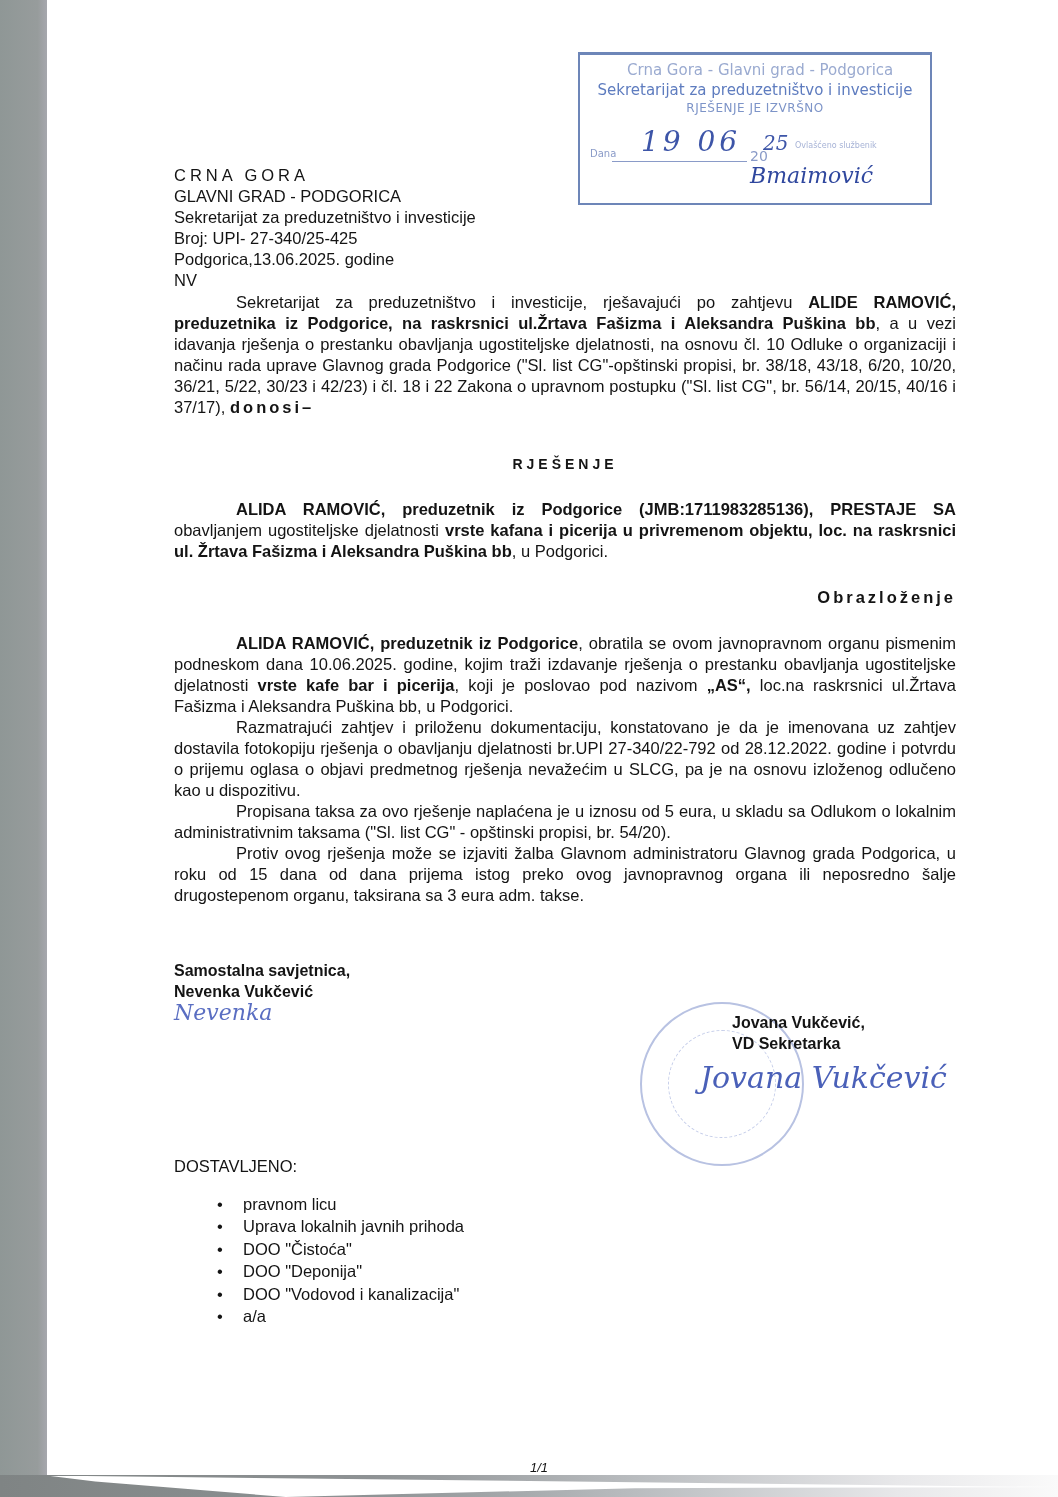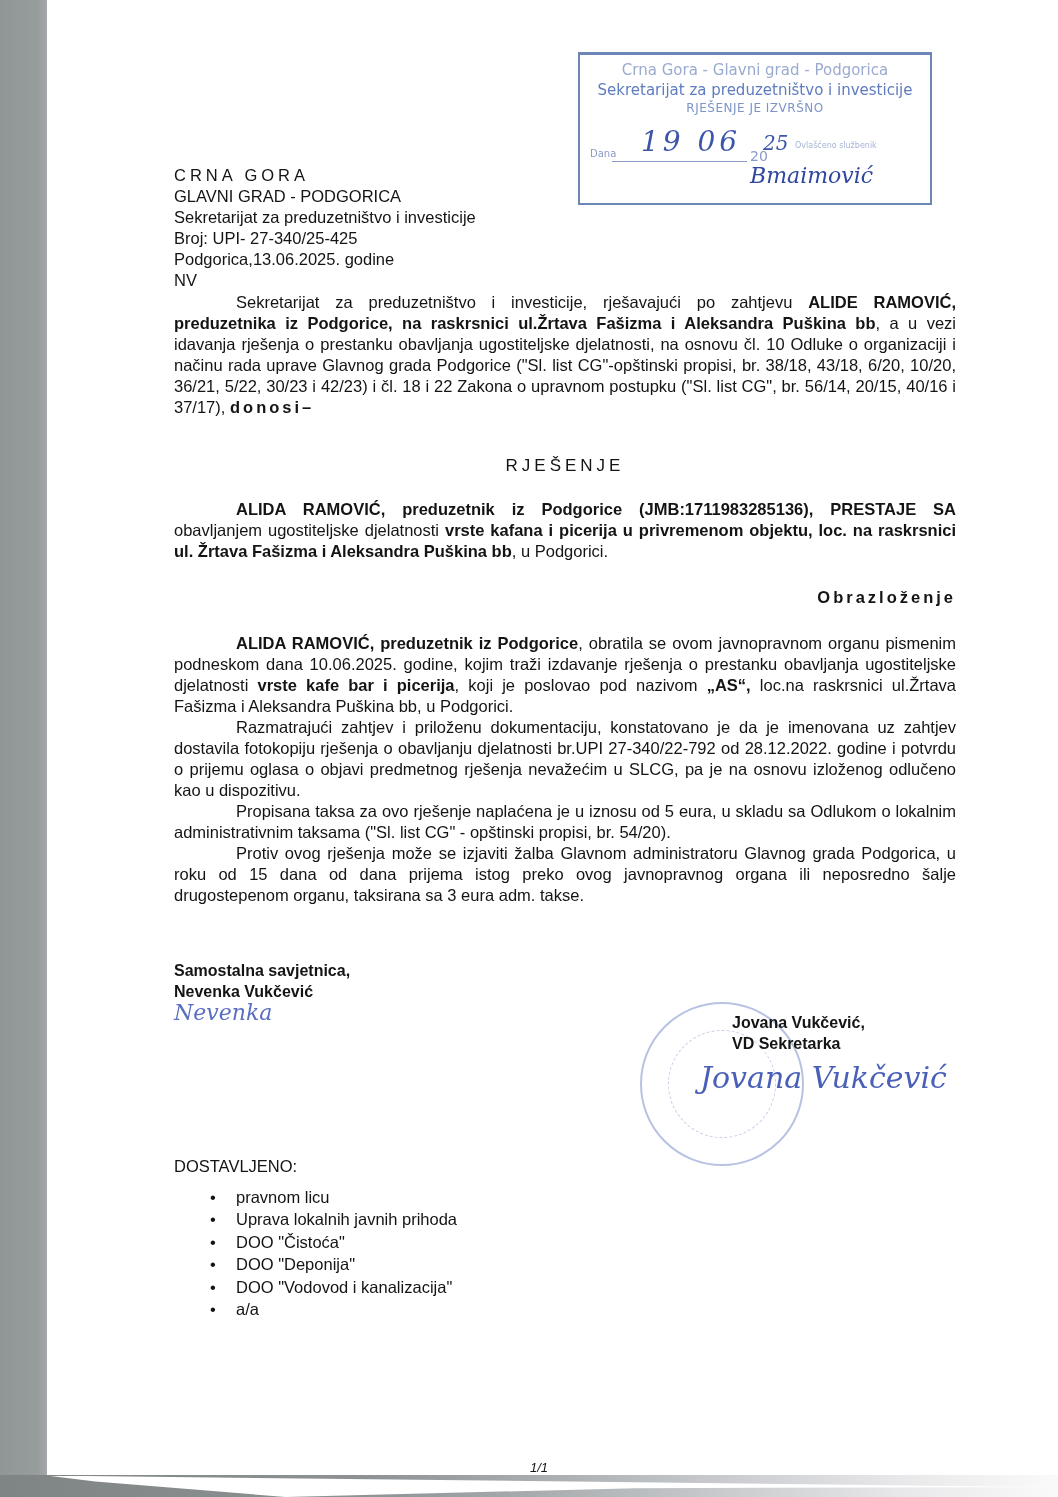--- a/index.html
+++ b/index.html
@@ -7,51 +7,51 @@
          font-family:"Liberation Sans", sans-serif; color:#141414; }
   .scan-edge-left { position:absolute; left:0; top:0; width:47px; height:1497px;
          background:linear-gradient(90deg,#8f9796 0%,#979c9c 80%,#a6a7ad 100%); }
   .scan-edge-bottom { position:absolute; left:0; bottom:0; width:1058px; height:22px;
          background:linear-gradient(90deg,#7f8484 0%,#8e9294 35%,#b9bcbf 60%,#e8e8ea 85%,#fafafa 100%);
          clip-path:polygon(0 0, 4% 0, 9% 30%, 27% 100%, 0 100%, 0 0, 100% 0, 100% 100%, 27% 100%, 60% 60%, 100% 55%); }
   .page { position:absolute; left:47px; top:0; right:0; bottom:22px; background:#fff; }
 
   .stamp { position:absolute; left:578px; top:52px; width:350px; height:148px;
            border:2px solid #6d86b8; border-top-width:3px; color:#6a86c4; font-family:"DejaVu Sans", sans-serif; }
-  .stamp .l1 { position:absolute; top:6px; left:0; right:0; text-align:center; font-size:15px; color:#9aaad0; }
+  .stamp .l1 { position:absolute; top:6px; left:0; right:0; text-align:left; font-size:15px; color:#9aaad0;padding-left:47px; }
   .stamp .l2 { position:absolute; top:26px; left:0; right:0; text-align:center; font-size:15px; color:#5e7cbf; }
   .stamp .l3 { position:absolute; top:46px; left:0; right:0; text-align:center; font-size:12px; color:#7d94c8; letter-spacing:0.5px; }
   .stamp .dana-lbl { position:absolute; top:93px; left:10px; font-size:10px; color:#8a9bc8; }
   .stamp .dana-line { position:absolute; top:106px; left:32px; width:135px; border-bottom:1px solid #8a9bc8; }
   .stamp .dana-val { position:absolute; top:70px; left:45px; font-family:"DejaVu Serif", serif; font-style:italic; font-size:28px; color:#3d55a8; letter-spacing:4px;margin-left:16px; }
   .stamp .yr-lbl { position:absolute; top:93px; left:170px; font-size:14px; color:#8a9bc8; }
   .stamp .yr-val { position:absolute; top:76px; left:183px; font-family:"DejaVu Serif", serif; font-style:italic; font-size:20px; color:#3d55a8; }
   .stamp .ovl { position:absolute; top:86px; left:215px; font-size:8px; color:#a7b3d6; }
   .stamp .sig { position:absolute; top:108px; left:170px; font-family:"DejaVu Serif", serif; font-style:italic; font-size:22px; color:#2f479e; }
 
   .txt { position:absolute; font-size:16.5px; line-height:21px; }
   .header { left:174px; top:165px; width:420px; }
   .header .wide { letter-spacing:4px; }
   .body { left:174px; width:782px; text-align:justify; }
   .body p { margin:0; text-indent:62px; }
   .body b { font-weight:bold; }
-  .title { position:absolute; left:174px; width:782px; text-align:center; font-weight:normal; letter-spacing:4px; font-size:17px; }
+  .title { position:absolute; left:174px; width:782px; text-align:center; font-weight:bold; letter-spacing:4px; font-size:14px; }
   .title2 { position:absolute; left:174px; width:782px; text-align:right; font-weight:bold; letter-spacing:3px; font-size:16.5px; }
   .spaced { letter-spacing:3px; font-weight:bold; }
 
   .sig-left { position:absolute; left:174px; top:960px; font-weight:bold; font-size:16px; line-height:21px; }
   .sig-left .hand { font-family:"DejaVu Serif", serif; font-style:italic; font-weight:normal; color:#5a6ec2; font-size:22px; }
   .sig-right { position:absolute; left:732px; top:1012px; font-weight:bold; font-size:16px; line-height:21px; }
   .seal { position:absolute; left:640px; top:1002px; width:160px; height:160px; border-radius:50%;
           border:2px solid #b8c2e2; }
   .seal-inner { position:absolute; left:26px; top:26px; width:106px; height:106px; border-radius:50%; border:1px dashed #c7cfea; }
   .sig-right-hand { position:absolute; left:700px; top:1060px; font-family:"DejaVu Serif", serif; font-style:italic; color:#4a60b8; font-size:30px; }
 
   .dostavljeno { position:absolute; left:174px; top:1155px; font-size:16.5px; line-height:22.5px; }
-  .dostavljeno ul { margin:8px; padding-left:54px; list-style:none; }
+  .dostavljeno ul { margin:15px; padding-left:54px; list-style:none; }
   .dostavljeno li { position:relative; }
   .dostavljeno li::before { content:"\2022"; position:absolute; left:-26px; }
 
   .pagenum { position:absolute; left:530px; top:1460px; font-style:italic; font-size:13px; }
 </style>
 </head>
 <body>
 
 <div class="scan-edge-left"></div>
 

